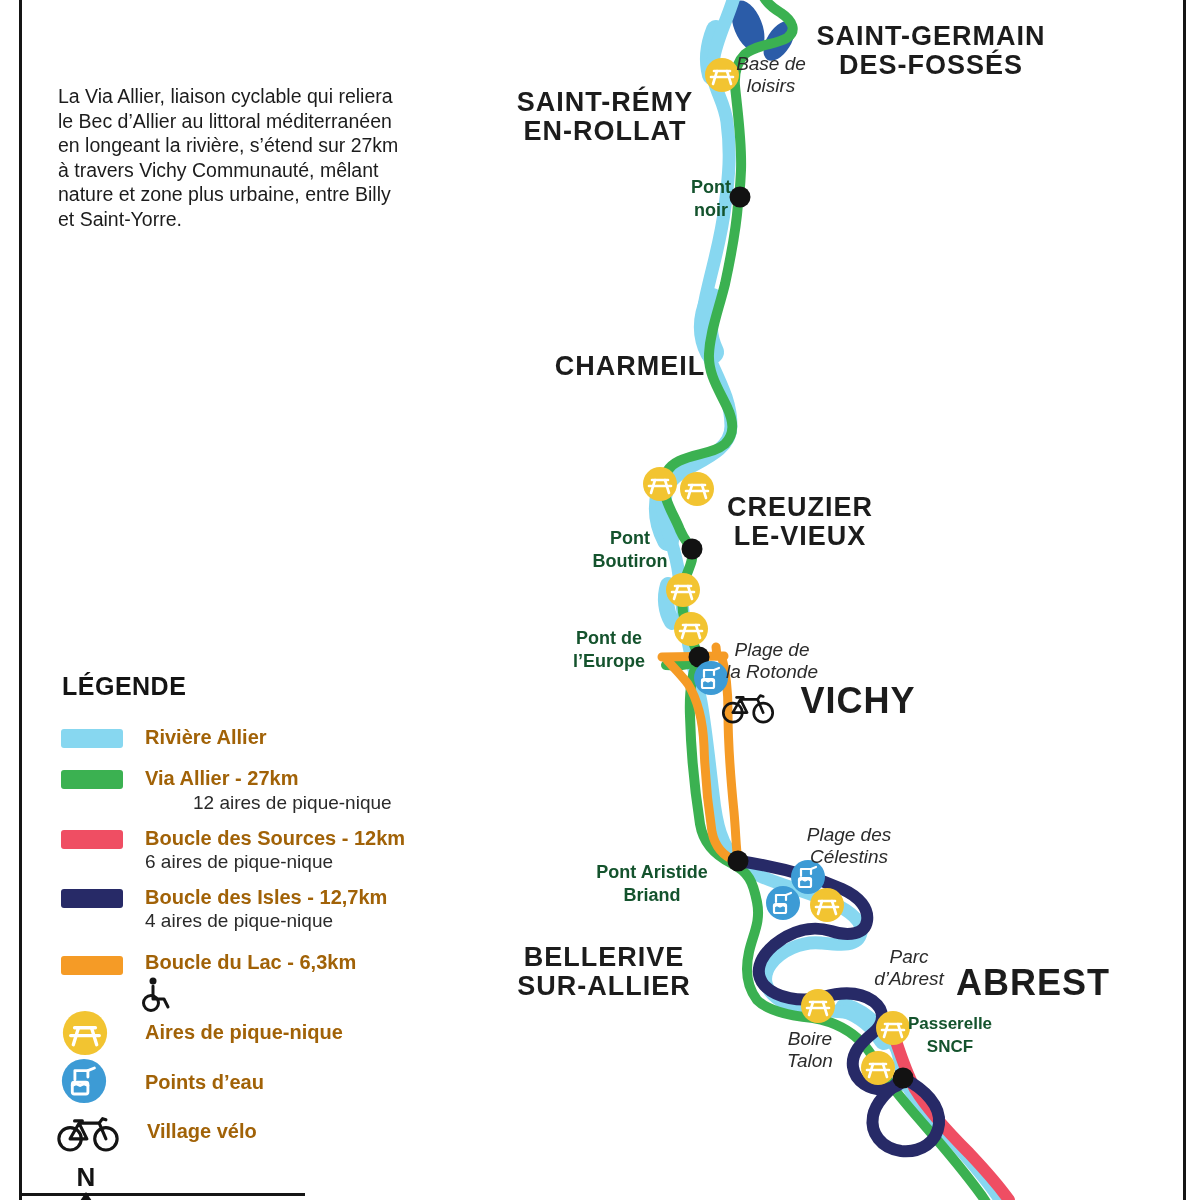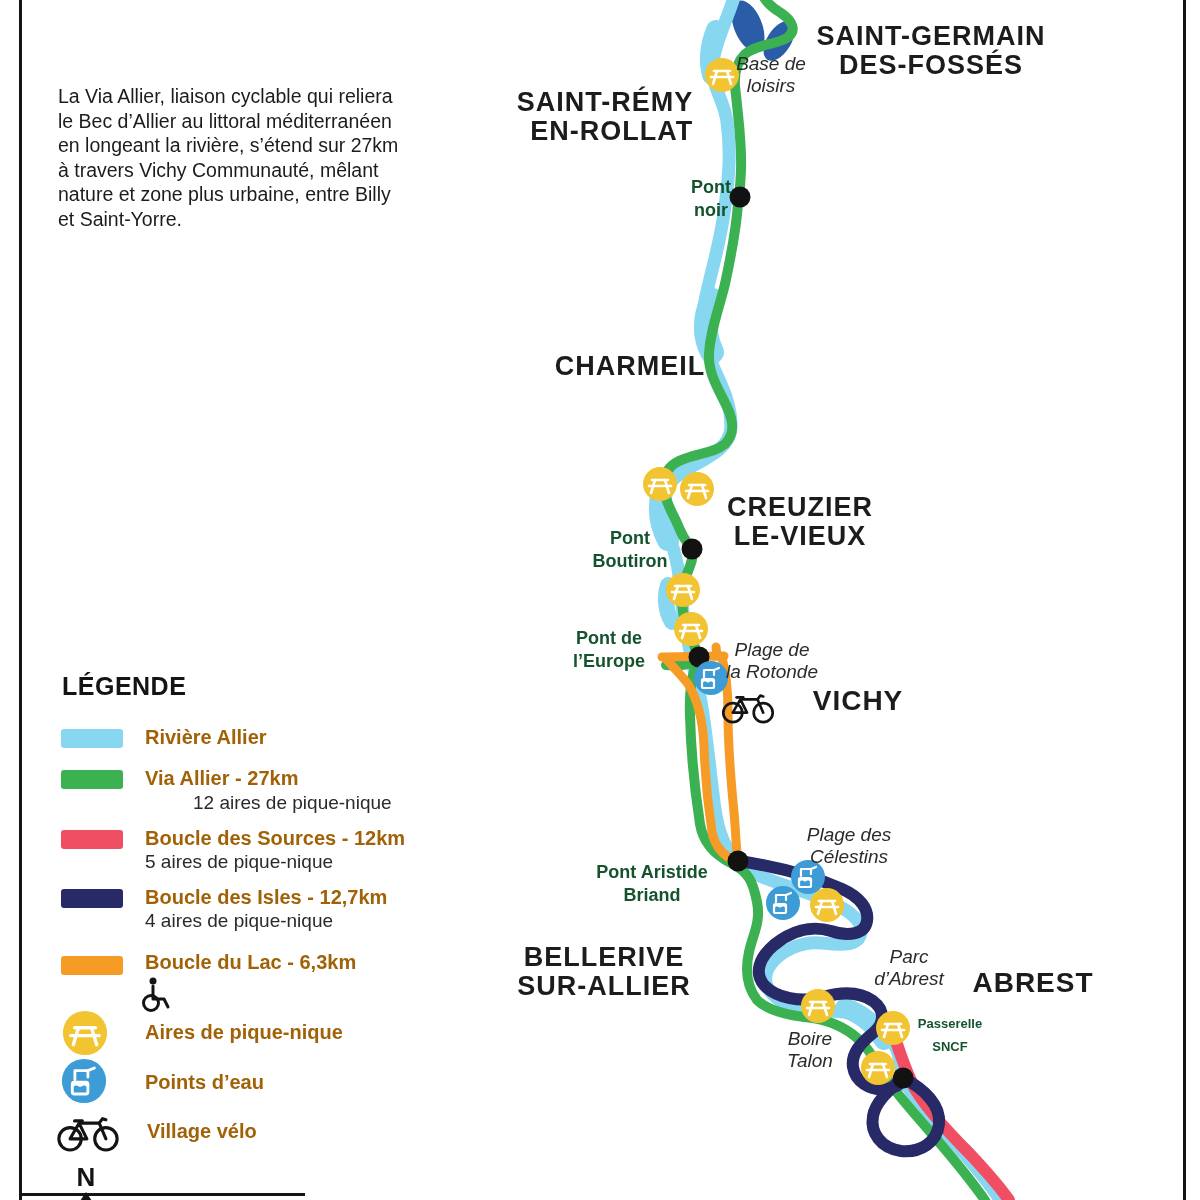--- a/index.html
+++ b/index.html
@@ -20,21 +20,21 @@
   
   .legend-title{position:absolute;left:62px;top:672px;font-size:25px;font-weight:700;
                 letter-spacing:.5px;color:#141414;z-index:4;}
   .swatch{position:absolute;left:61px;width:62px;height:19px;border-radius:3px;z-index:4;}
   .leg-label{position:absolute;left:145px;font-size:20px;font-weight:700;color:#a16207;z-index:4;}
   .leg-sub{position:absolute;left:145px;font-size:19px;font-weight:400;color:#2a2a2a;z-index:4;}
   
   .city,.bridge,.place{position:absolute;transform:translateX(-50%);text-align:center;
        white-space:pre-line;z-index:3;}
   .city{font-weight:700;font-size:27px;line-height:29px;letter-spacing:1px;color:#1c1c1c;}
-  .city.big{font-size:28px;}
+  .city.big{font-size:36px;}
   .bridge{font-weight:700;font-size:18px;line-height:23px;color:#14532d;}
   .place{font-style:italic;font-size:19px;line-height:22px;color:#2b2b2b;}
   svg.map{position:absolute;left:0;top:0;z-index:1;}
 </style>
 </head>
 <body>
 
 <svg class="map" width="1200" height="1200" viewBox="0 0 1200 1200">
   <defs>
     <g id="picnic-sym">
@@ -180,54 +180,54 @@
 
 <div class="swatch" style="top: 729px; background: rgb(135, 215, 240);"></div>
 <div class="leg-label" style="top:726px;">Rivière Allier</div>
 
 <div class="swatch" style="top: 770px; background: rgb(59, 177, 81);"></div>
 <div class="leg-label" style="top:767px;">Via Allier - 27km</div>
 <div class="leg-sub" style="top:792px;margin-left:48px;">12 aires de pique-nique</div>
 
 <div class="swatch" style="top: 830px; background: rgb(239, 78, 99);"></div>
 <div class="leg-label" style="top:827px;">Boucle des Sources - 12km</div>
-<div class="leg-sub" style="top:851px;">5 aires de pique-nique</div>
+<div class="leg-sub" style="top:851px;">6 aires de pique-nique</div>
 
 <div class="swatch" style="top: 889px; background: rgb(39, 42, 103);"></div>
 <div class="leg-label" style="top:886px;">Boucle des Isles - 12,7km</div>
 <div class="leg-sub" style="top:910px;">4 aires de pique-nique</div>
 
 <div class="swatch" style="top: 956px; background: rgb(245, 155, 38);"></div>
 <div class="leg-label" style="top:951px;">Boucle du Lac - 6,3km</div>
 
 <div class="leg-label" style="top:1021px;">Aires de pique-nique</div>
 <div class="leg-label" style="top:1071px;">Points d’eau</div>
 <div class="leg-label" style="left:147px;top:1120px;">Village vélo</div>
 
 <div class="city" style="left:931px;top:22px;">SAINT-GERMAIN
 DES-FOSSÉS</div>
-<div class="city" style="left:605px;top:88px;text-align:right;">SAINT-RÉMY
+<div class="city" style="left:605px;top:88px;">SAINT-RÉMY
 EN-ROLLAT</div>
 <div class="city" style="left:630px;top:352px;">CHARMEIL</div>
 <div class="city" style="left:800px;top:493px;">CREUZIER
 LE-VIEUX</div>
 <div class="city big" style="left:858px;top:686px;">VICHY</div>
 <div class="city" style="left:604px;top:943px;">BELLERIVE
 SUR-ALLIER</div>
 <div class="city big" style="left:1033px;top:968px;">ABREST</div>
 
 <div class="bridge" style="left:711px;top:176px;">Pont
 noir</div>
 <div class="bridge" style="left:630px;top:527px;">Pont
 Boutiron</div>
 <div class="bridge" style="left:609px;top:627px;">Pont de
 l’Europe</div>
 <div class="bridge" style="left:652px;top:861px;">Pont Aristide
 Briand</div>
-<div class="bridge" style="left:950px;top:1012px;font-size:13px;">Passerelle
+<div class="bridge" style="left:950px;top:1012px;font-size:17px;">Passerelle
 SNCF</div>
 
 <div class="place" style="left:771px;top:53px;">Base de
 loisirs</div>
 <div class="place" style="left:772px;top:639px;">Plage de
 la Rotonde</div>
 <div class="place" style="left:849px;top:824px;">Plage des
 Célestins</div>
 <div class="place" style="left:909px;top:946px;">Parc
 d’Abrest</div>

